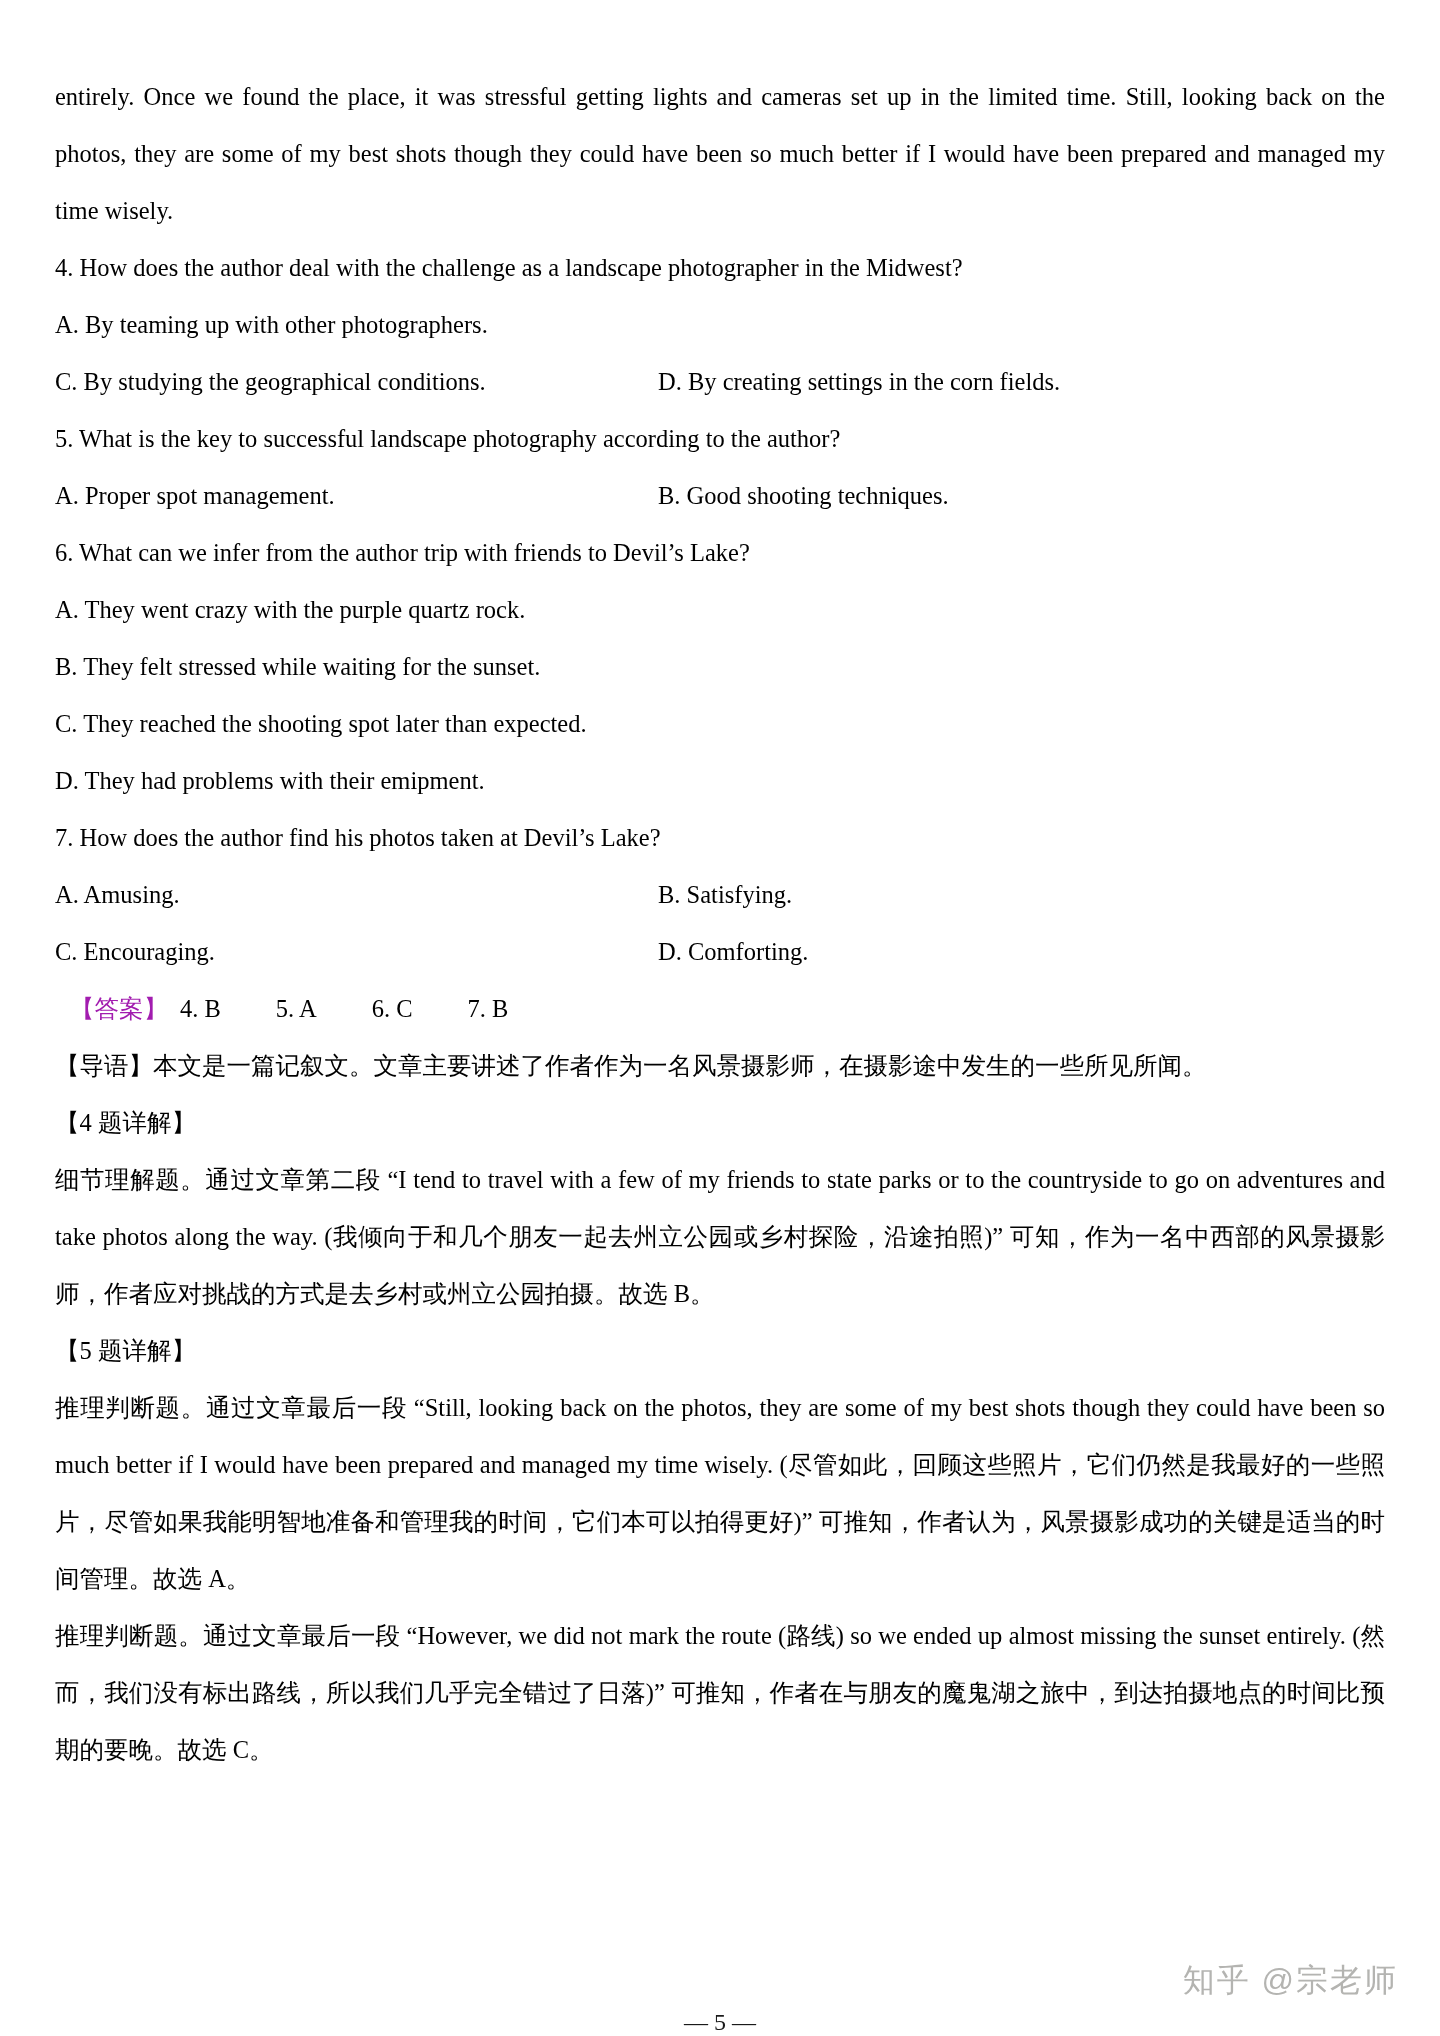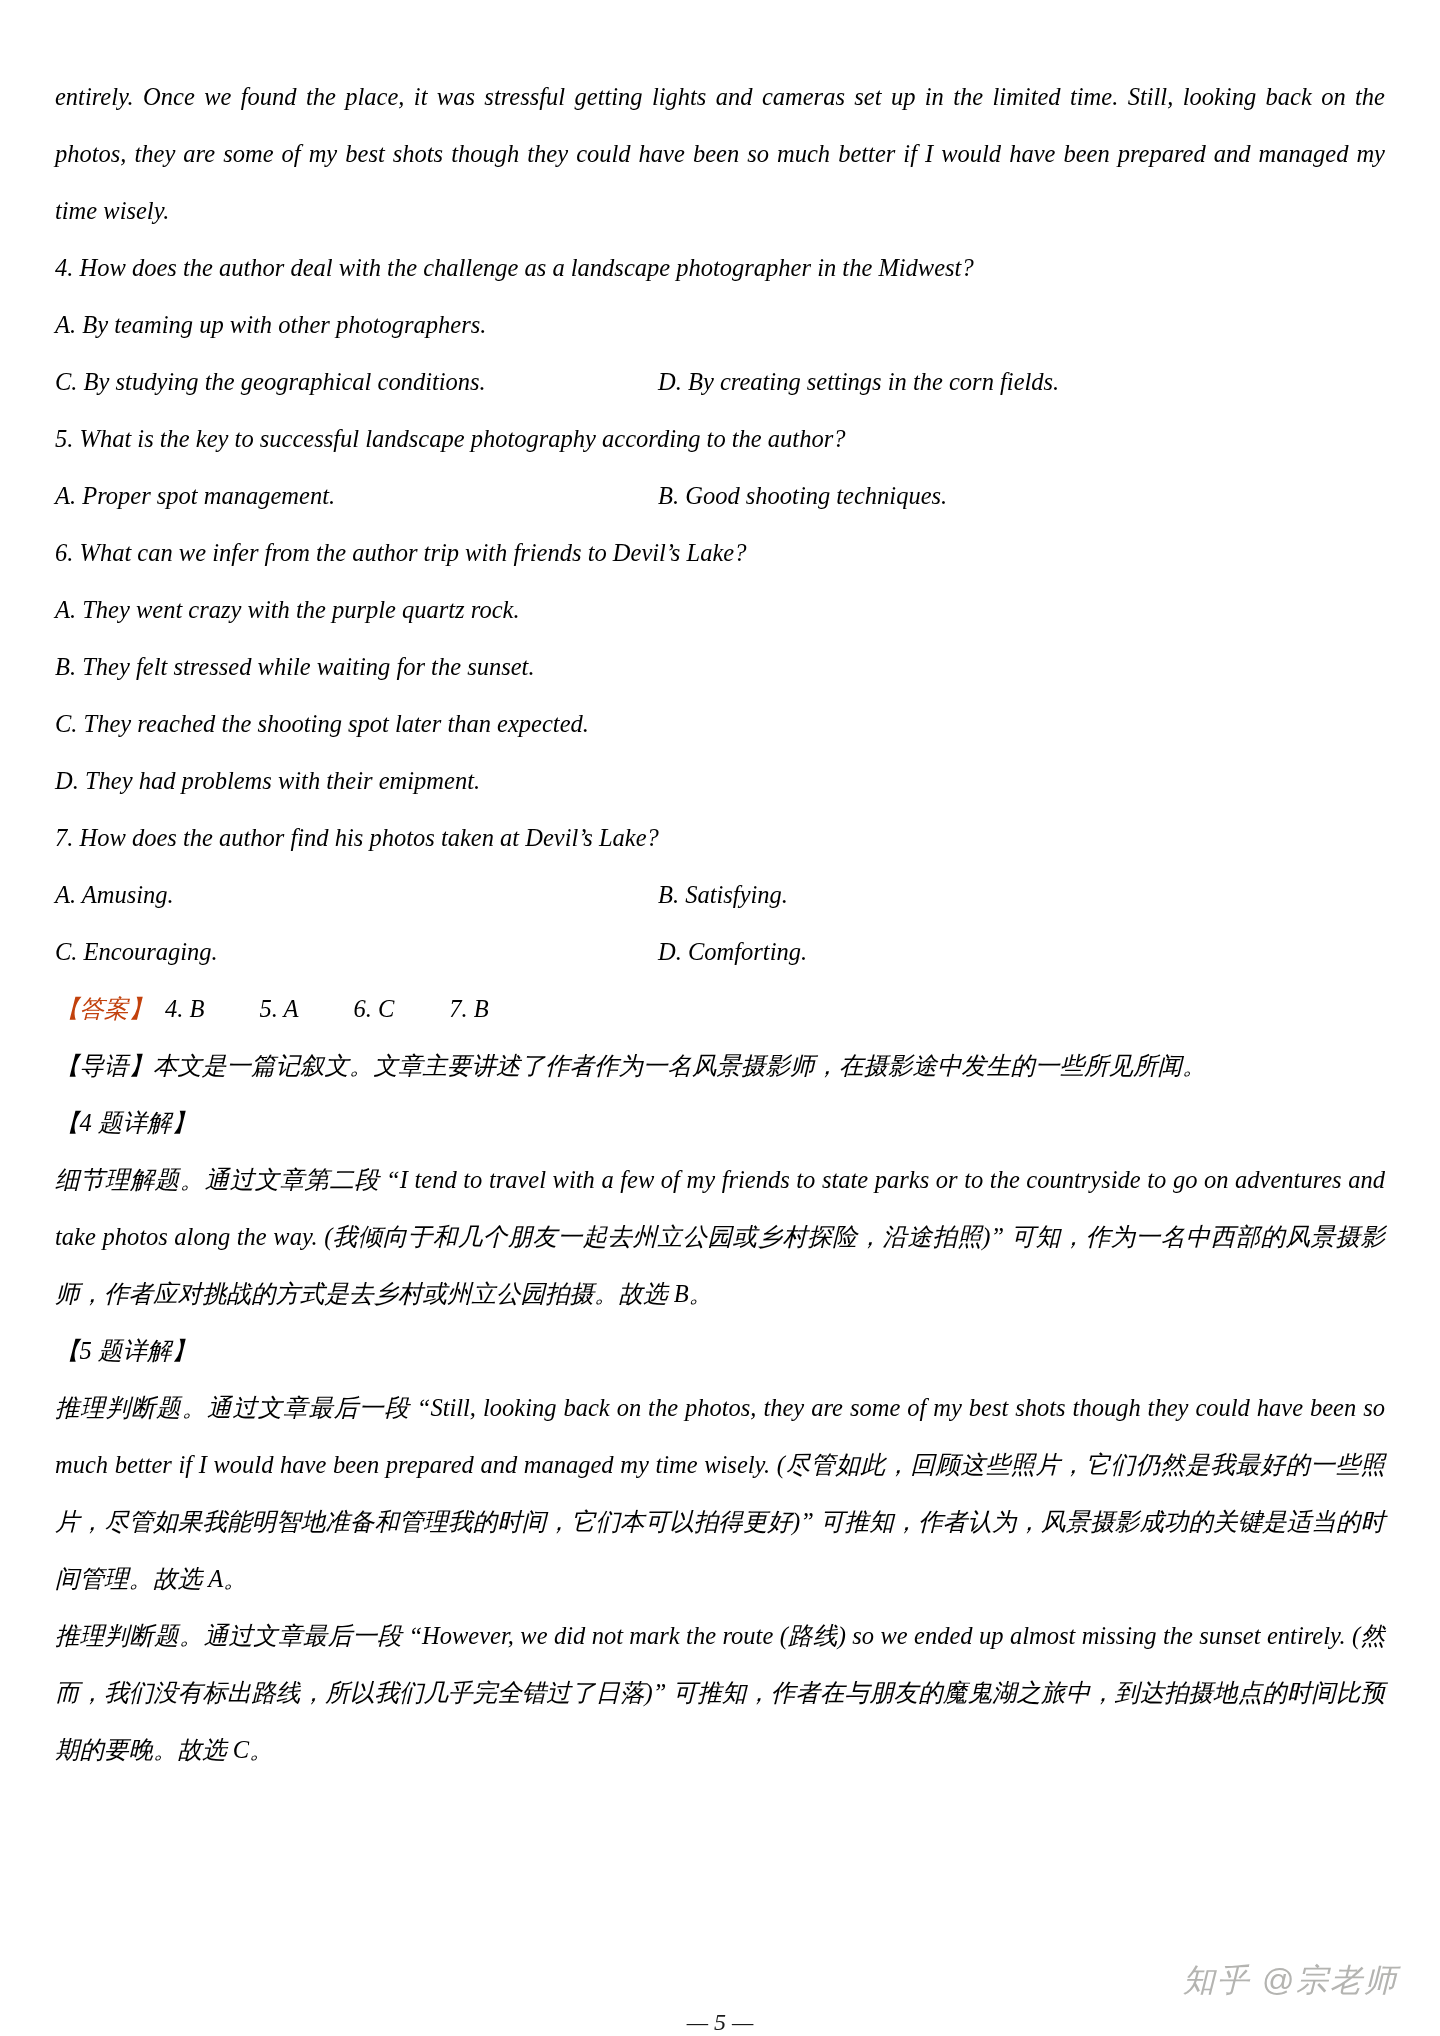--- a/index.html
+++ b/index.html
@@ -5,21 +5,20 @@
   html, body { margin: 0; padding: 0; background: #ffffff; }
   .page {
     position: relative;
     width: 1440px;
     height: 2036px;
     background: #ffffff;
     font-family: "Liberation Serif", "DejaVu Serif", serif;
     font-size: 24.5px;
     color: #000000;
     overflow: hidden;
-    font-style: italic;
   }
   .content {
     position: absolute;
     left: 55px;
     top: 68px;
     width: 1330px;
   }
   .para {
     margin: 0;
     line-height: 57px;
@@ -27,21 +26,21 @@
     text-align-last: left;
   }
   .line {
     height: 57px;
     line-height: 57px;
     white-space: nowrap;
   }
   .row { display: flex; }
   .row .c1 { width: 603px; flex: 0 0 603px; }
   .row .c2 { flex: 1 1 auto; }
-  .blue { color: #c2410c; }
+  .blue { color: #a21caf; margin-left: 15px; }
   .answers-line { display: flex; }
   .answers-line .ans-label { margin-right: 12px; }
   .answers-line .ans-item { margin-right: 55px; }
   .footer-page-number {
     position: absolute;
     top: 2008px;
     left: 0;
     width: 100%;
     text-align: center;
     font-size: 24px;

